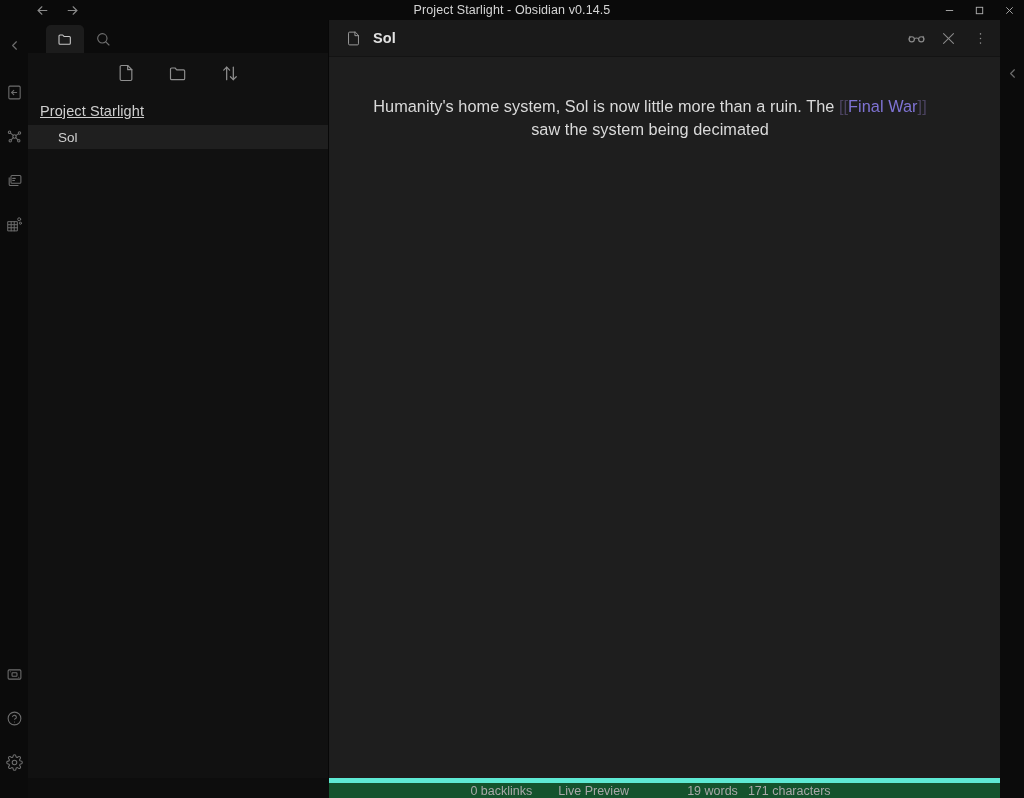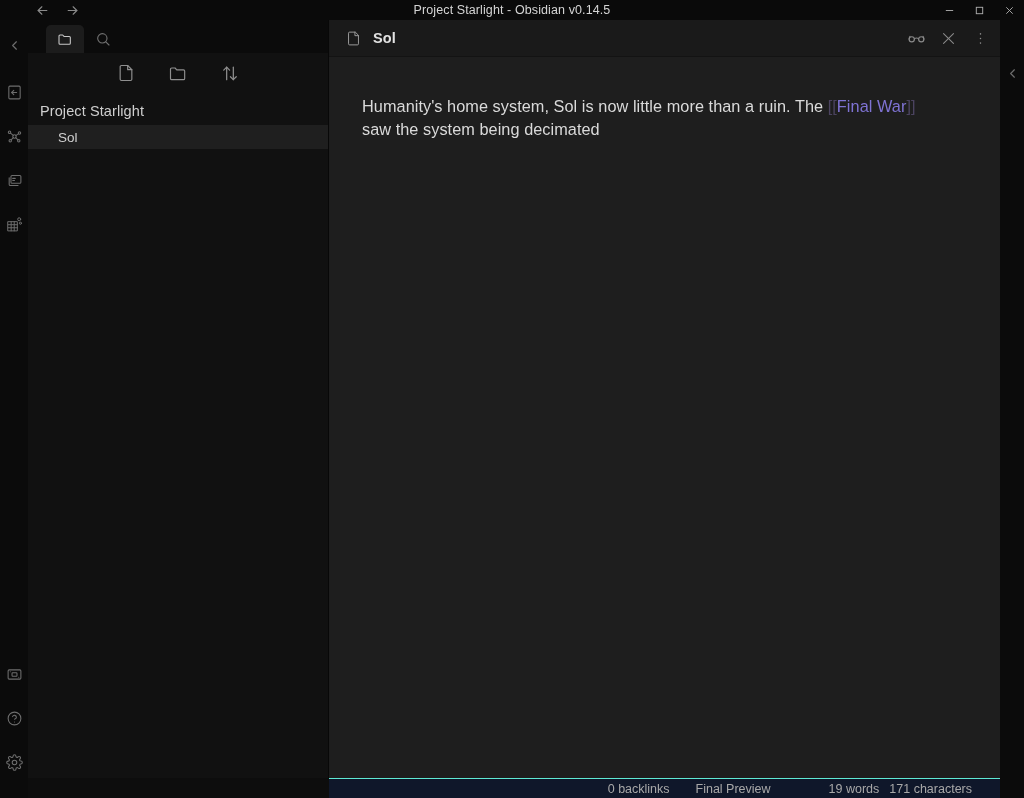--- a/index.html
+++ b/index.html
@@ -143,20 +143,21 @@
   .file-tree {
     flex: 1;
     padding-top: 6px;
     overflow: hidden;
   }
   .vault-name {
     padding: 4px 12px 6px 12px;
     font-size: 14.5px;
     color: #cfcfcf;
     letter-spacing: 0.1px;
+    text-decoration: underline;
   }
   .tree-item {
     height: 24px;
     display: flex;
     align-items: center;
     padding-left: 30px;
     font-size: 13.5px;
     color: #d0d0d0;
   }
   .tree-item.selected {
@@ -209,36 +210,37 @@
   .editor-body {
     flex: 1;
     padding: 38px 62px 0 33px;
     overflow: hidden;
   }
   .note-paragraph {
     font-size: 16.3px;
     line-height: 23px;
     color: #dadada;
     letter-spacing: 0.05px;
+    text-align: center;
   }
   .wikilink-bracket { color: #4b4360; }
   .wikilink-text { color: #7f73d4; }
 
   
   .statusbar {
     position: absolute;
     left: 329px; bottom: 0;
     width: 671px; height: 20px;
-    background: #0f172a;
-    display: flex;
-    align-items: center;
-    justify-content: flex-end;
+    background: #14532d;
+    display: flex;
+    align-items: center;
+    justify-content: center;
     gap: 26px;
     padding-right: 28px;
-    border-top: 1px solid #5eead4;
+    border-top: 5px solid #5eead4;
   }
   .status-item {
     font-size: 12.5px;
     color: #a8a8a8;
     white-space: nowrap;
   }
   .status-pair { display: flex; gap: 10px; margin-left: 32px; }
   .divider-v {
     position: absolute;
     left: 328px; top: 20px;
@@ -453,20 +455,20 @@
   <div class="ribbon-right">
     <div class="ribbon-icon">
       <svg width="15" height="15" viewBox="0 0 24 24" fill="none" stroke="currentColor" stroke-width="1.8" stroke-linecap="round" stroke-linejoin="round">
           <polyline points="15 18 9 12 15 6"></polyline>
         </svg>
     </div>
   </div>
 
   <div class="statusbar">
     <div class="status-item">0 backlinks</div>
-    <div class="status-item">Final Preview</div>
+    <div class="status-item">Live Preview</div>
     <div class="status-pair">
       <span class="status-item">19 words</span>
       <span class="status-item">171 characters</span>
     </div>
   </div>
 
 </div>
 
 </body></html>

